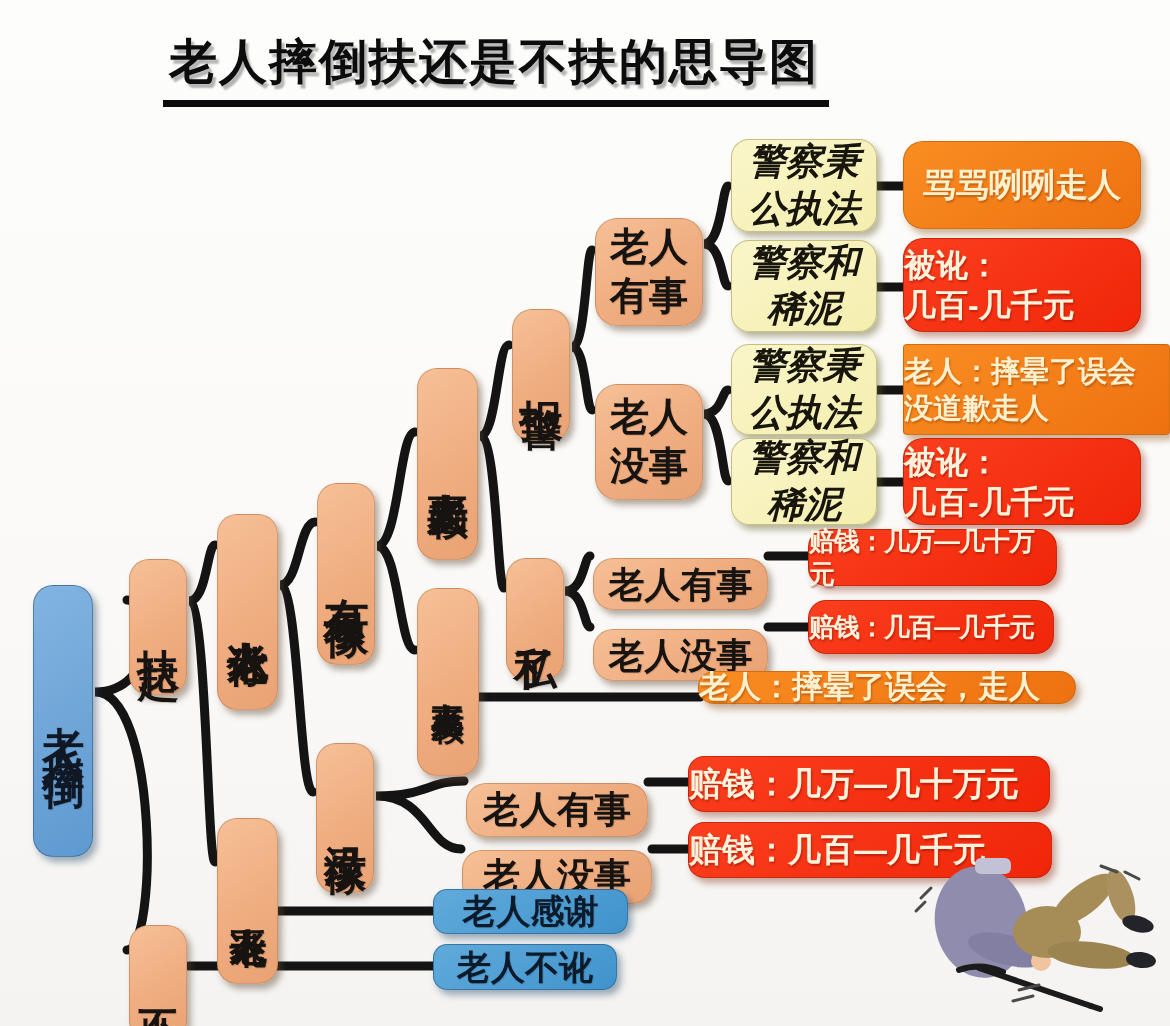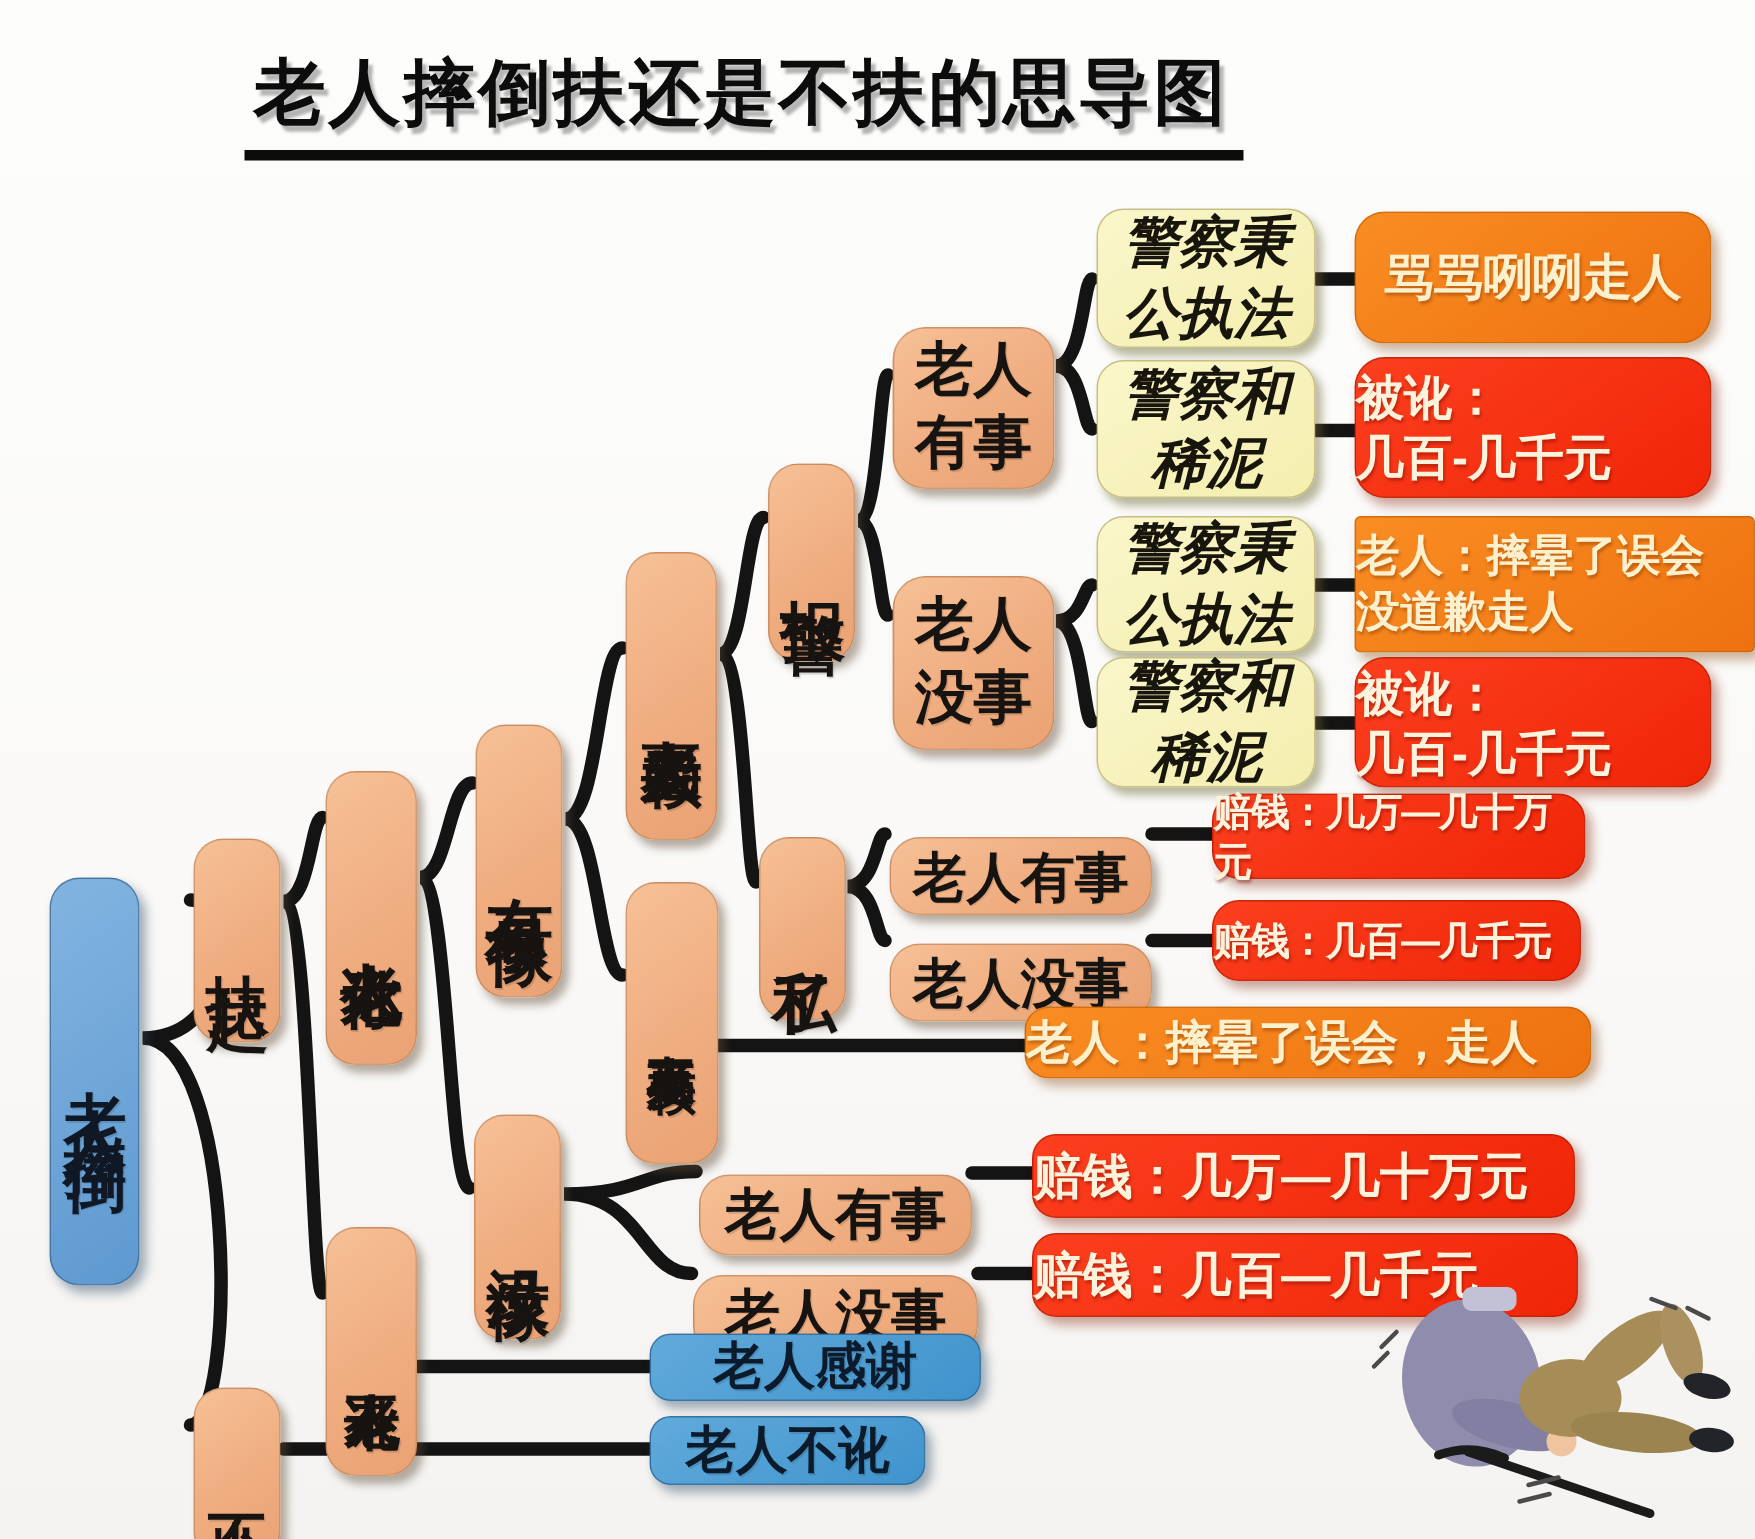--- a/index.html
+++ b/index.html
@@ -134,28 +134,28 @@
   <div class="node orange pre left" style="left:903px;top:344px;width:267px;height:91px;font-size:29px;border-radius:4px">老人：摔晕了误会
 没道歉走人</div>
   <div class="node red pre left" style="left:903px;top:438px;width:238px;height:87px;font-size:32px;border-radius:20px">被讹：
 几百-几千元</div>
 
   <div class="node tan" style="left:593px;top:530px;width:175px;height:52px;font-size:36px">老人有事</div>
   <div class="node tan" style="left:593px;top:601px;width:175px;height:52px;font-size:36px">老人没事</div>
   <div class="node red left" style="left:808px;top:529px;width:249px;height:57px;font-size:26px;letter-spacing:-1px;border-radius:18px">赔钱：几万—几十万元</div>
   <div class="node red left" style="left:808px;top:600px;width:246px;height:54px;font-size:26px;letter-spacing:-1px;border-radius:18px">赔钱：几百—几千元</div>
 
-  <div class="node orange left" style="left:683px;top:671px;width:378px;height:48px;font-size:31px;border-radius:16px">老人：摔晕了误会，走人</div>
+  <div class="node orange left" style="left:698px;top:671px;width:378px;height:33px;font-size:31px;border-radius:16px">老人：摔晕了误会，走人</div>
 
   <div class="node tan" style="left:466px;top:755px;width:182px;height:54px;font-size:37px">老人有事</div>
   <div class="node tan" style="left:462px;top:822px;width:190px;height:54px;font-size:37px">老人没事</div>
   <div class="node red left" style="left:688px;top:756px;width:362px;height:56px;font-size:33px;border-radius:16px">赔钱：几万—几十万元</div>
   <div class="node red left" style="left:688px;top:822px;width:364px;height:56px;font-size:33px;border-radius:16px">赔钱：几百—几千元</div>
 
-  <div class="node blueR" style="left:433px;top:889px;width:221px;height:45px;font-size:34px;border-radius:14px">老人感谢</div>
+  <div class="node blueR" style="left:433px;top:889px;width:195px;height:45px;font-size:34px;border-radius:14px">老人感谢</div>
   <div class="node blueR" style="left:433px;top:944px;width:184px;height:46px;font-size:34px;border-radius:14px">老人不讹</div>
 
   <svg width="275" height="168" viewBox="0 0 275 168" style="position:absolute;left:895px;top:858px">
     <g>
       <ellipse cx="86" cy="64" rx="46" ry="56" fill="#8f8cae" transform="rotate(-10 86 64)"></ellipse>
       <rect x="80" y="0" width="36" height="16" rx="6" fill="#c3c1d6"></rect>
       <ellipse cx="112" cy="92" rx="40" ry="15" fill="#827fa3" transform="rotate(14 112 92)"></ellipse>
       <circle cx="146" cy="103" r="10" fill="#f0c49e"></circle>
     </g>
     <g>

